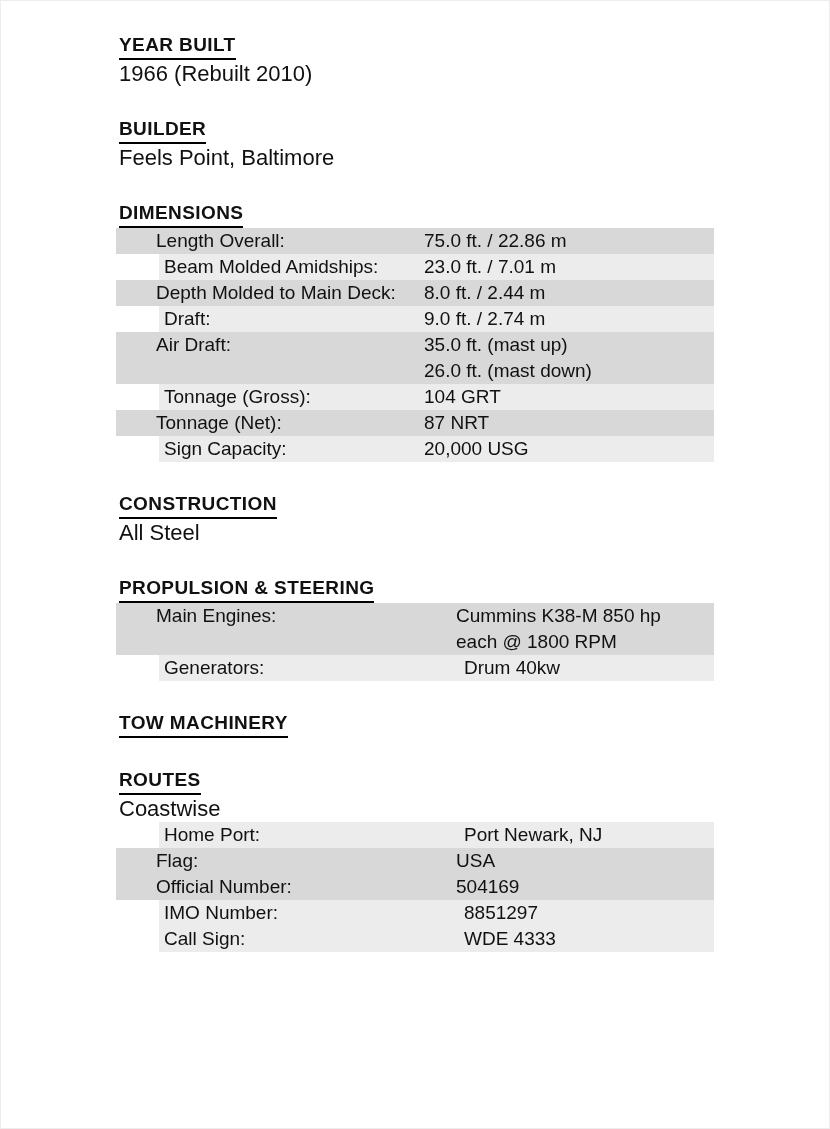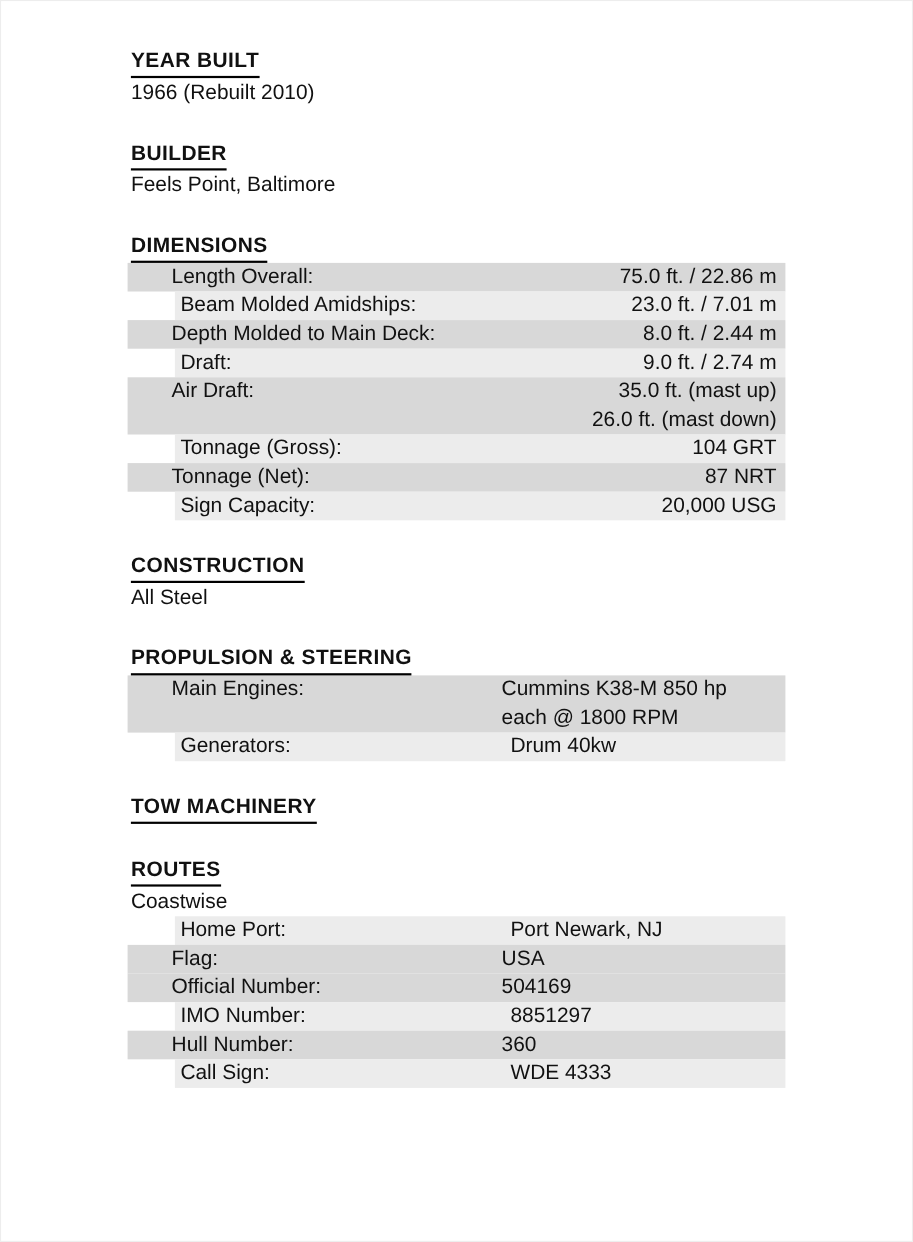--- a/index.html
+++ b/index.html
@@ -16,43 +16,43 @@
     overflow: hidden;
   }
   .heading {
     font-size: 19px;
     font-weight: bold;
     line-height: 24px;
     letter-spacing: 0.4px;
     margin: 30px 0 0 3px;
     white-space: nowrap;
   }
-  .heading:first-child { margin-top: 15px; }
+  .heading:first-child { margin-top: 4px; }
   .heading .u {
     display: inline-block;
     border-bottom: 2px solid #000;
     padding-bottom: 1px;
   }
   .plain {
-    font-size: 19px;
+    font-size: 22px;
     line-height: 27px;
     margin-left: 3px;
   }
   .spec { width: 100%; }
   .row {
     display: flex;
     font-size: 19px;
     line-height: 26px;
     padding: 0 8px 0 5px;
     box-sizing: border-box;
   }
   .row.dark  { background: #d8d8d8; padding-left: 40px; }
   .row.light { background: #ececec; margin-left: 43px; }
   .lbl { flex: 1 1 auto; white-space: nowrap; }
-  .spec.center .val { flex: 0 0 282px; width: 282px; text-align: right; }
+  .spec.center .val { flex: 0 0 282px; width: 282px; text-align: left; }
   .spec.right  .lbl { flex: 0 0 300px; width: 300px; }
   .spec.right  .val { flex: 1 1 auto; text-align: left; }
   .vline { display: block; }
 </style>
 </head>
 <body>
 
 <div class="page">
 
   <div class="heading"><span class="u">YEAR BUILT</span></div>
@@ -133,23 +133,19 @@
       <span class="val">USA</span>
     </div>
     <div class="row dark">
       <span class="lbl">Official Number:</span>
       <span class="val">504169</span>
     </div>
     <div class="row light">
       <span class="lbl">IMO Number:</span>
       <span class="val">8851297</span>
     </div>
-    <div class="row dark">
-      <span class="lbl">Hull Number:</span>
-      <span class="val">360</span>
-    </div>
     <div class="row light">
       <span class="lbl">Call Sign:</span>
       <span class="val">WDE 4333</span>
     </div>
   </div>
 
 </div>
 
 </body></html>

